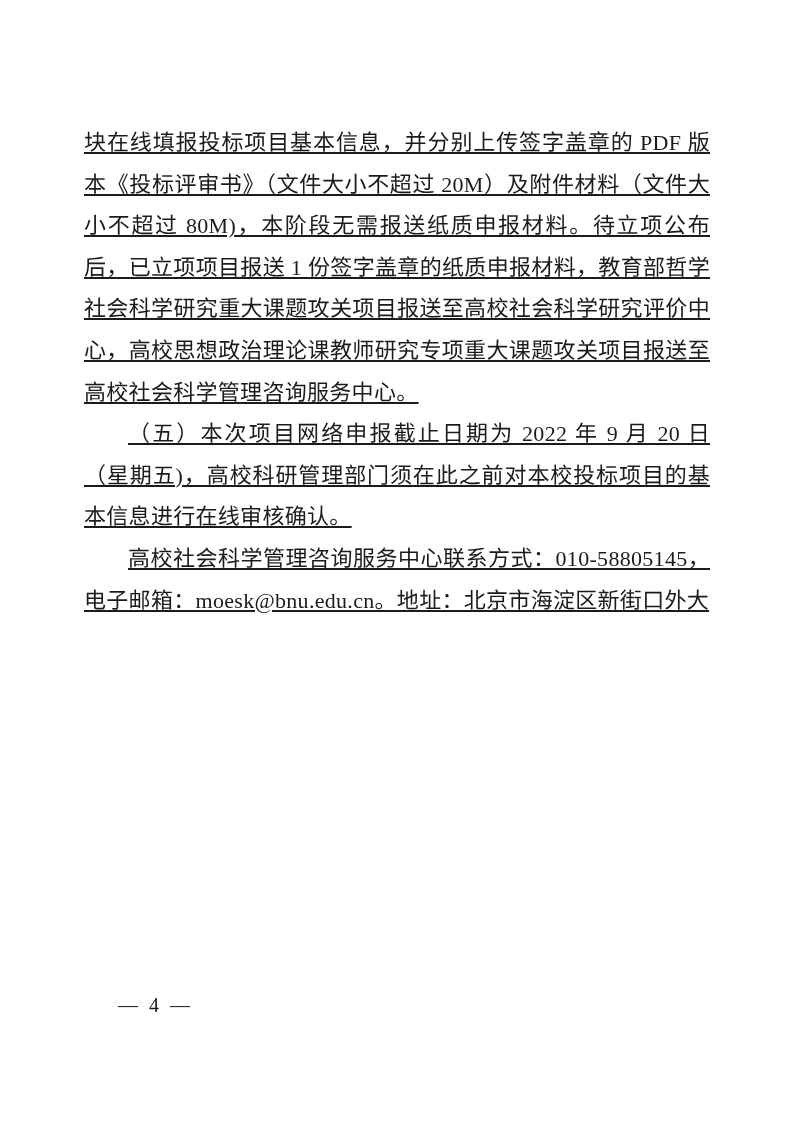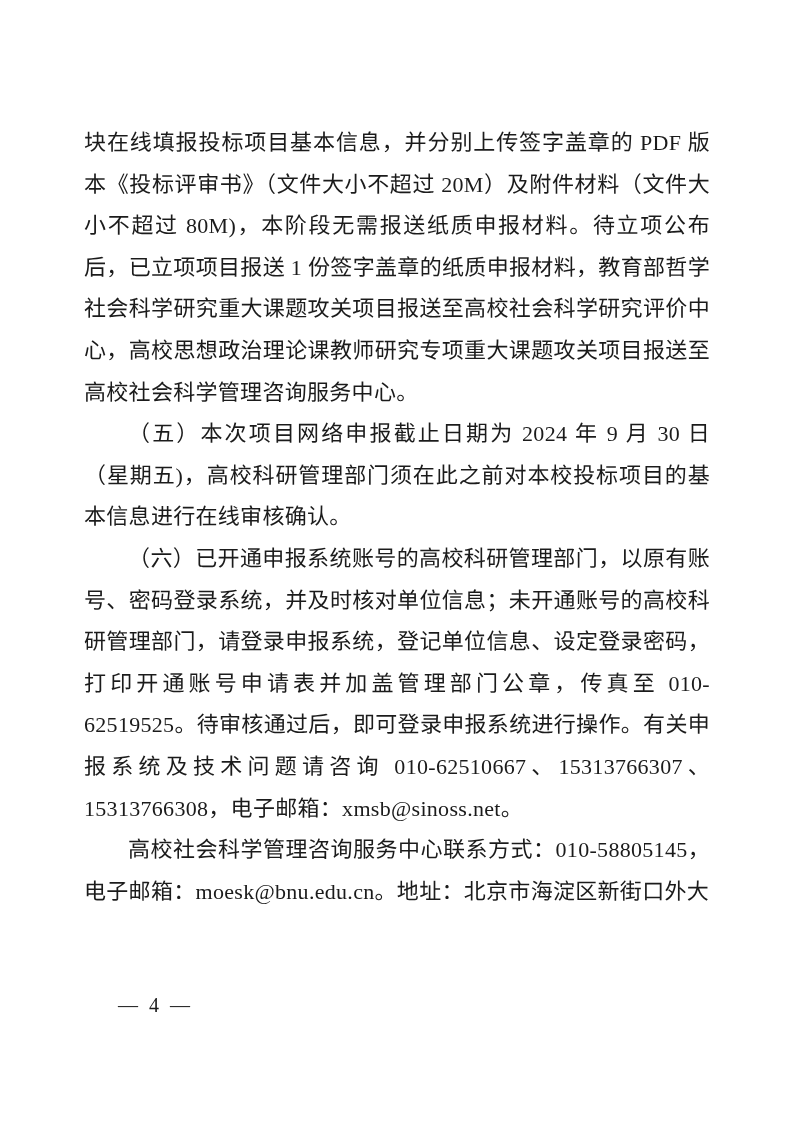--- a/index.html
+++ b/index.html
@@ -14,20 +14,21 @@
     background: #ffffff;
     overflow: hidden;
     font-family: "Liberation Serif", "DejaVu Serif", serif;
     color: #1b1b1b;
   }
   .content {
     position: absolute;
     left: 84px;
     top: 122px;
     width: 626px;
+    text-decoration: underline;
   }
   .para {
     margin: 0;
     font-size: 22px;
     line-height: 41.6px;
     text-align: justify;
     text-justify: inter-ideograph;
     letter-spacing: 0.3px;
     word-break: normal;
     overflow-wrap: normal;
@@ -43,18 +44,17 @@
     letter-spacing: 3px;
     color: #1b1b1b;
   }
 </style>
 </head>
 <body>
 
 <div class="page">
   <main class="content">
     <p class="para">块在线填报投标项目基本信息，并分别上传签字盖章的 PDF 版本《投标评审书》（文件大小不超过 20M）及附件材料（文件大小不超过 80M)，本阶段无需报送纸质申报材料。待立项公布后，已立项项目报送 1 份签字盖章的纸质申报材料，教育部哲学社会科学研究重大课题攻关项目报送至高校社会科学研究评价中心，高校思想政治理论课教师研究专项重大课题攻关项目报送至高校社会科学管理咨询服务中心。</p>
-    <p class="para indent">（五）本次项目网络申报截止日期为 2024 年 9 月 30 日（星期五)，高校科研管理部门须在此之前对本校投标项目的基本信息进行在线审核确认。</p>
-    <p class="para indent">（六）已开通申报系统账号的高校科研管理部门，以原有账号、密码登录系统，并及时核对单位信息；未开通账号的高校科研管理部门，请登录申报系统，登记单位信息、设定登录密码，打印开通账号申请表并加盖管理部门公章，传真至 010-62519525。待审核通过后，即可登录申报系统进行操作。有关申报系统及技术问题请咨询 010-62510667、15313766307、15313766308，电子邮箱：xmsb@sinoss.net。</p>
+    <p class="para indent">（五）本次项目网络申报截止日期为 2022 年 9 月 20 日（星期五)，高校科研管理部门须在此之前对本校投标项目的基本信息进行在线审核确认。</p>
     <p class="para indent">高校社会科学管理咨询服务中心联系方式：010-58805145，电子邮箱：moesk@bnu.edu.cn。地址：北京市海淀区新街口外大</p>
   </main>
   <footer class="page-footer">— 4 —</footer>
 </div>
 
 </body></html>

